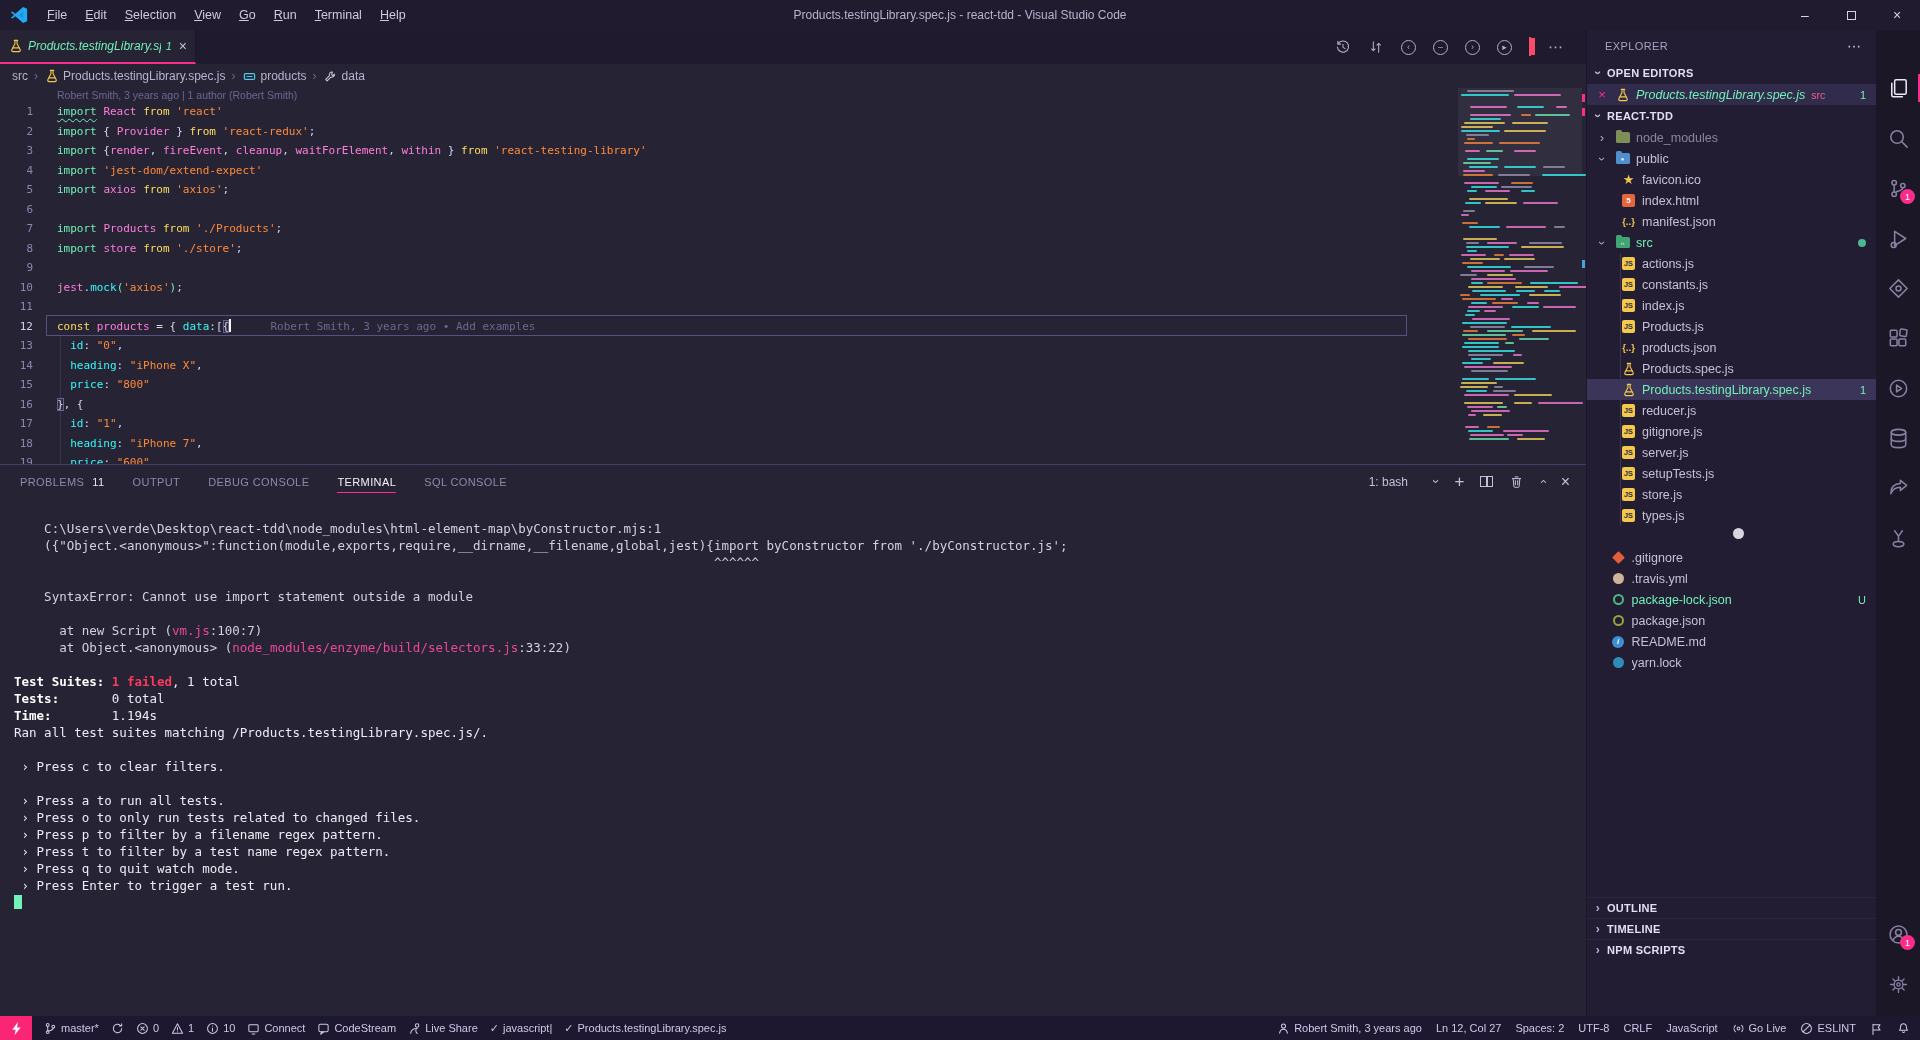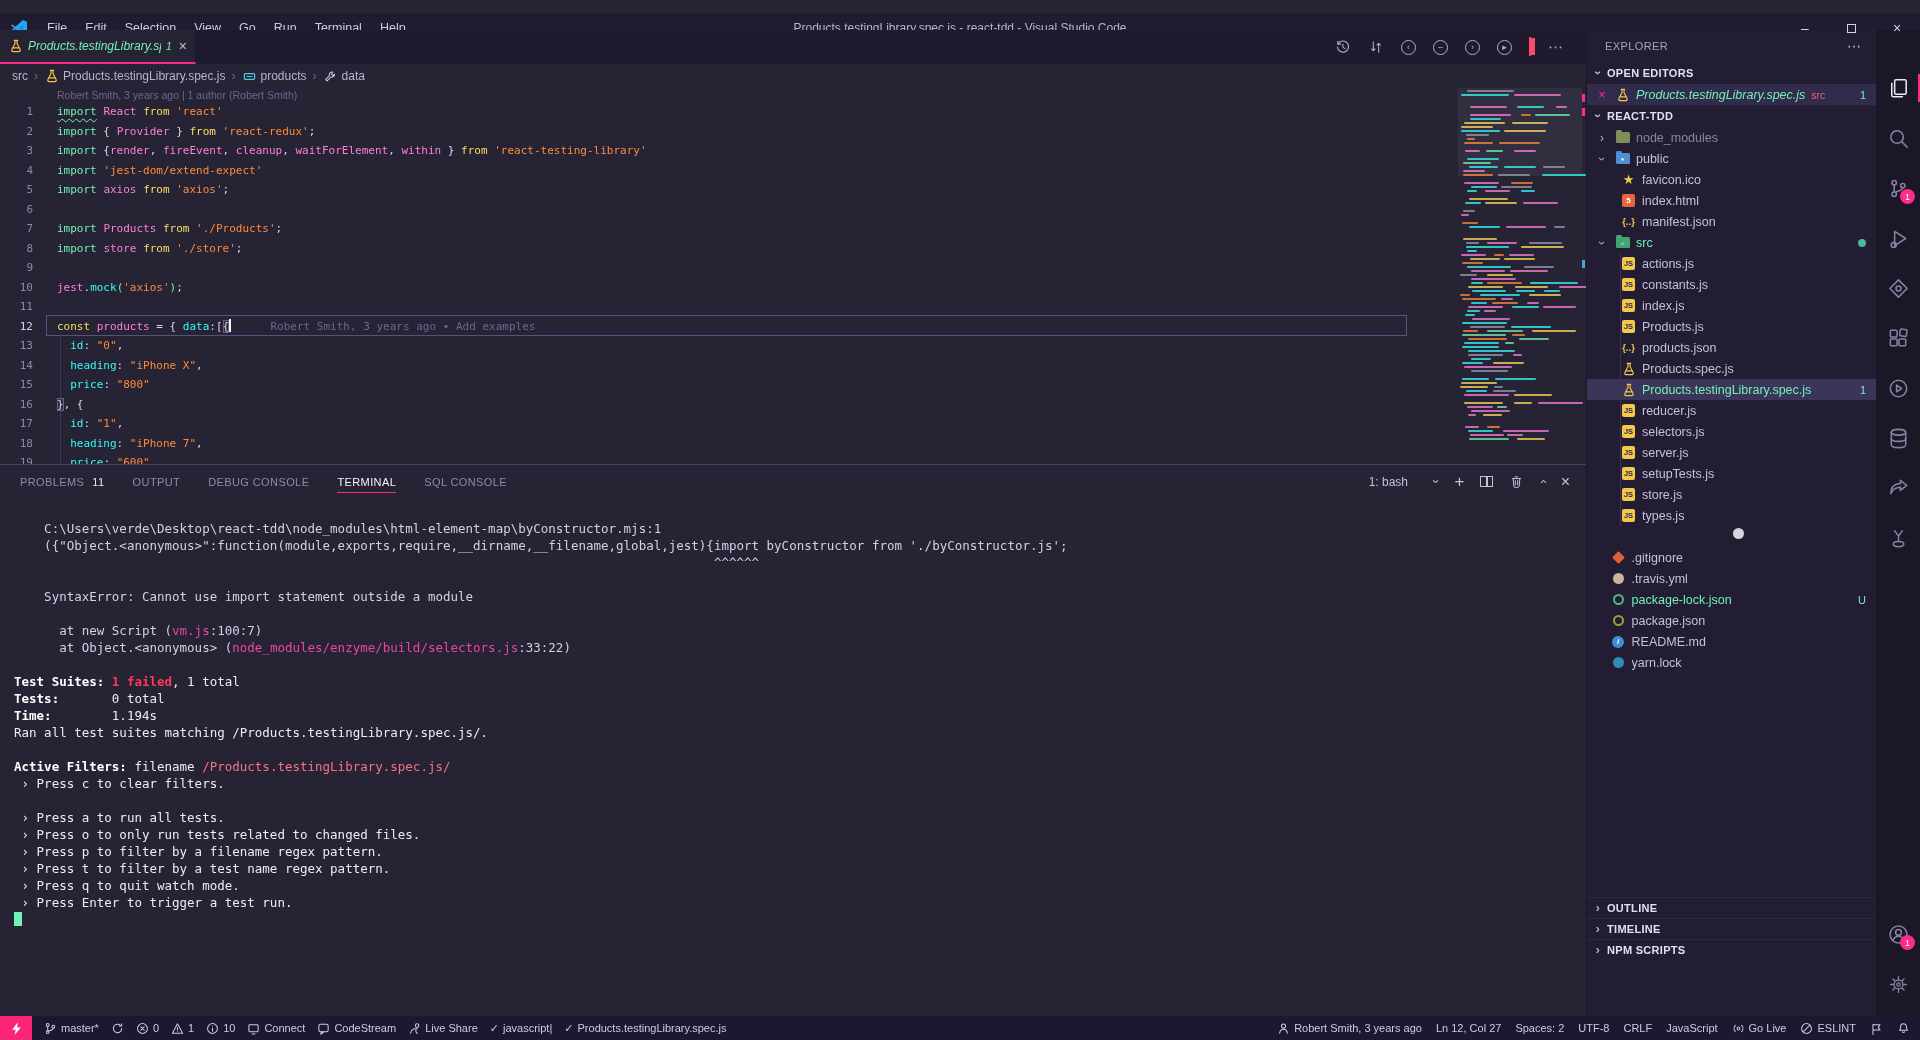--- a/index.html
+++ b/index.html
@@ -1,21 +1,21 @@
 <!DOCTYPE html>
 <html><head>
 <meta charset="utf-8">
 <style>
   * { margin:0; padding:0; box-sizing:border-box; }
   html,body { width:1920px; height:1040px; overflow:hidden; background:#262335;
     font-family:"Liberation Sans", sans-serif; color:#d5d0e5; }
 
   
   #titlebar { position:absolute; top:0; left:0; right:0; height:30px; background:#201b2f;
-    display:flex; align-items:center; font-size:12.5px; color:#cfc9e2;margin-top:13px; }
+    display:flex; align-items:center; font-size:12.5px; color:#cfc9e2; }
   #vscode-logo { width:18px; height:18px; margin:0 10px 0 10px; }
   .mi { padding:0 9px; height:30px; line-height:30px; cursor:default; }
   .mi::first-letter { text-decoration:underline; }
   #window-title { position:absolute; left:0; right:0; text-align:center; pointer-events:none;
     font-size:12px; color:#b9b3cf; }
   #win-controls { margin-left:auto; display:flex; z-index:3; }
   .wc { width:46px; height:30px; display:flex; align-items:center; justify-content:center;
     font-size:14px; color:#d5d0e5; }
   .wc .box { width:9px; height:9px; border:1px solid #d5d0e5; }
 
@@ -508,21 +508,20 @@
           <div class="tl"><span class="dim">    SyntaxError: Cannot use import statement outside a module</span></div>
           <div class="tl">&nbsp;</div>
           <div class="tl"><span class="dim">      at new Script (</span><span class="lnk">vm.js</span><span class="dim">:100:7)</span></div>
           <div class="tl"><span class="dim">      at Object.&lt;anonymous&gt; (</span><span class="lnk">node_modules/enzyme/build/selectors.js</span><span class="dim">:33:22)</span></div>
           <div class="tl">&nbsp;</div>
           <div class="tl"><span class="b">Test Suites: </span><span class="red">1 failed</span><span>, 1 total</span></div>
           <div class="tl"><span class="b">Tests:</span><span>       0 total</span></div>
           <div class="tl"><span class="b">Time:</span><span>        1.194s</span></div>
           <div class="tl"><span>Ran all test suites matching /Products.testingLibrary.spec.js/.</span></div>
           <div class="tl">&nbsp;</div>
-          <div class="tl"><span class="b">Active Filters: </span><span>filename </span><span class="salmon">/Products.testingLibrary.spec.js/</span></div>
           <div class="tl"><span> › Press c to clear filters.</span></div>
           <div class="tl">&nbsp;</div>
           <div class="tl"><span> › Press a to run all tests.</span></div>
           <div class="tl"><span> › Press o to only run tests related to changed files.</span></div>
           <div class="tl"><span> › Press p to filter by a filename regex pattern.</span></div>
           <div class="tl"><span> › Press t to filter by a test name regex pattern.</span></div>
           <div class="tl"><span> › Press q to quit watch mode.</span></div>
           <div class="tl"><span> › Press Enter to trigger a test run.</span></div>
           <div class="tl"><span class="term-cursor"></span></div>
         </div>
@@ -659,21 +658,21 @@
         <div class="sb-row" style="padding-left: 34px;">
           <span class="fi">
             <span class="fi-js">JS</span>
           </span>
           <span class="lbl">reducer.js</span>
         </div>
         <div class="sb-row" style="padding-left: 34px;">
           <span class="fi">
             <span class="fi-js">JS</span>
           </span>
-          <span class="lbl">selectors.js</span>
+          <span class="lbl">gitignore.js</span>
         </div>
         <div class="sb-row" style="padding-left: 34px;">
           <span class="fi">
             <span class="fi-js">JS</span>
           </span>
           <span class="lbl">server.js</span>
         </div>
         <div class="sb-row" style="padding-left: 34px;">
           <span class="fi">
             <span class="fi-js">JS</span>

